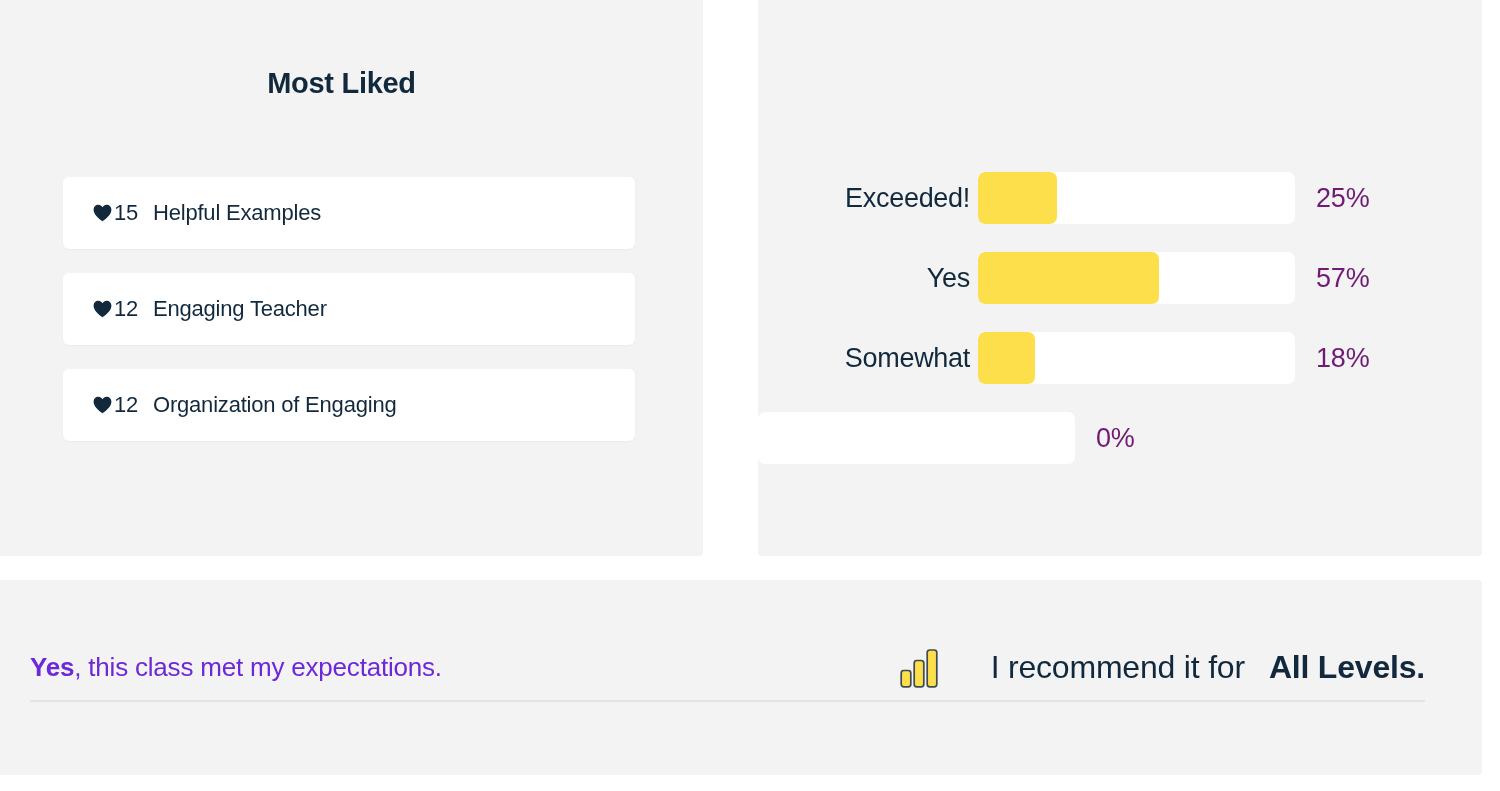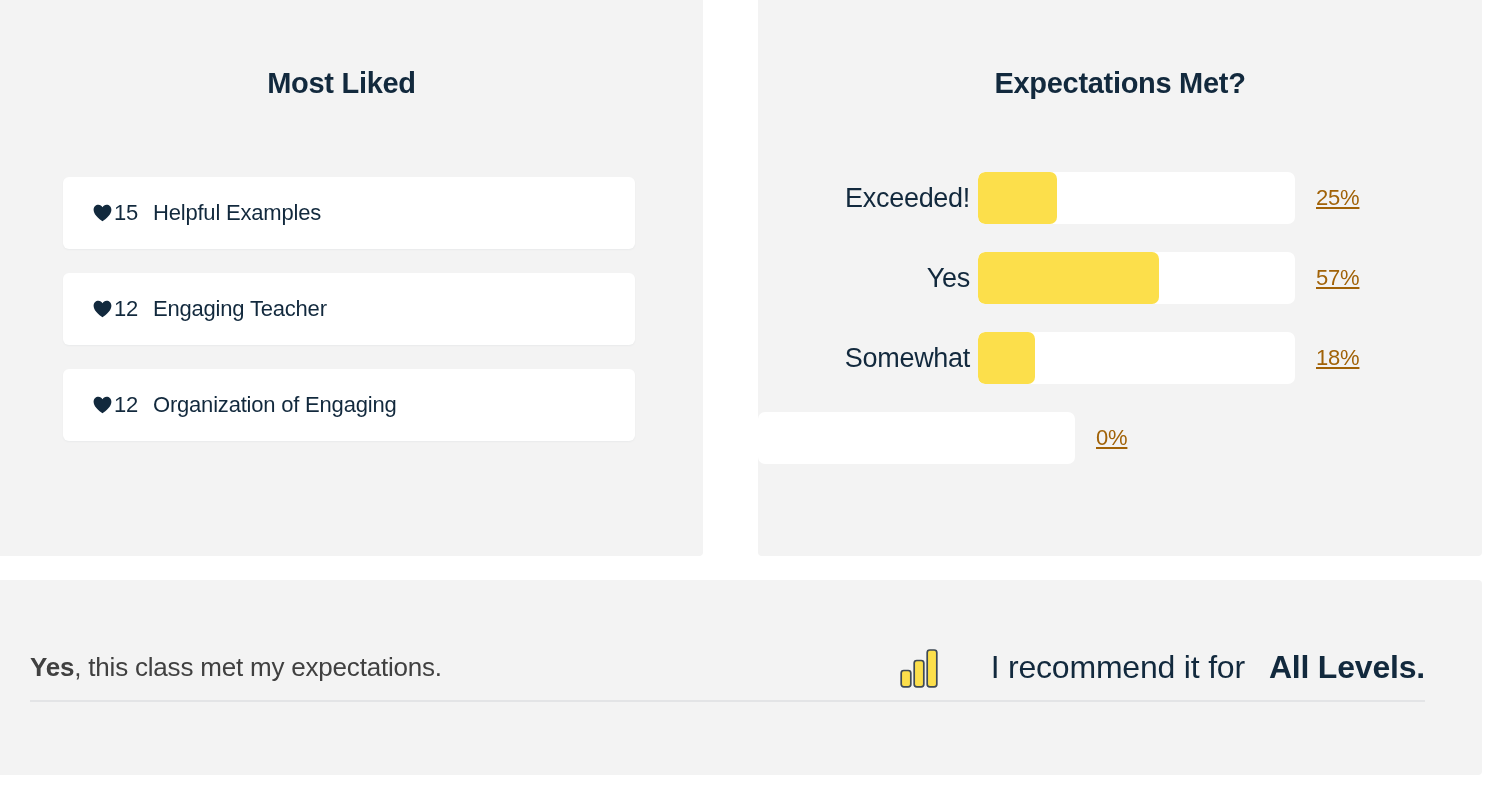--- a/index.html
+++ b/index.html
@@ -136,25 +136,24 @@
   .bar-fill {
     position: absolute;
     left: 0;
     top: 0;
     bottom: 0;
     background: #fcdf4b;
     border-radius: 7px;
   }
   .bar-value {
     padding-left: 21px;
-    font-size: 22px;
-    font-weight: 400;
-    color: #a16207;
-    letter-spacing: -0.2px;
-    text-decoration: underline;
+    font-size: 27px;
+    font-weight: 400;
+    color: #701a75;
+    letter-spacing: -0.2px;
   }
 
   
   #summary-card {
     position: absolute;
     left: -20px;
     top: 580px;
     width: 1502px;
     height: 195px;
     background: #f3f3f3;
@@ -166,21 +165,21 @@
     right: 57px;
     top: 55px;
     height: 65px;
     display: flex;
     align-items: center;
     justify-content: space-between;
   }
   .summary-left {
     font-size: 26px;
     font-weight: 400;
-    color: #404040;
+    color: #6d28d9;
     letter-spacing: -0.2px;
     white-space: nowrap;
   }
   .summary-right {
     display: flex;
     align-items: center;
     font-size: 32px;
     font-weight: 400;
     color: #12293d;
     letter-spacing: -0.2px;
@@ -261,21 +260,20 @@
         </span>
         <span class="liked-count">12</span>
       </span>
       <span class="liked-label">Organization of Engaging</span>
     </div>
 
   </div>
 </div>
 
 <div class="panel" id="expectations-panel">
-  <div class="panel-title">Expectations Met?</div>
 
   <div class="bars">
 
     <div class="bar-row">
       <span class="bar-label">Exceeded!</span>
       <span class="bar-track">
         <span class="bar-fill" style="width: 25%;"></span>
       </span>
       <span class="bar-value">25%</span>
     </div>

